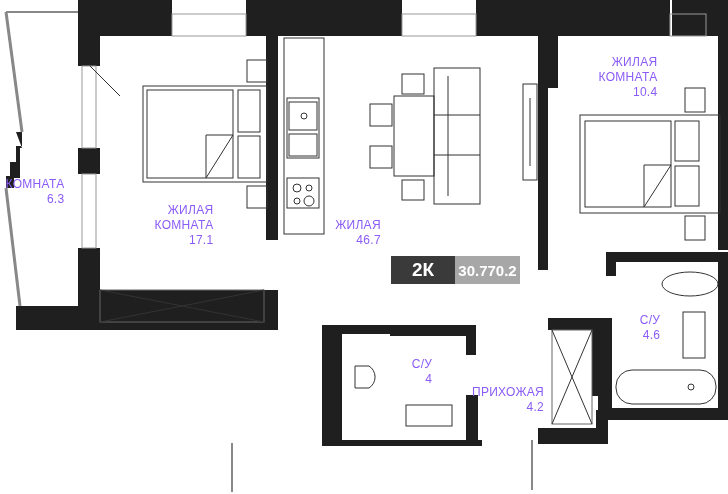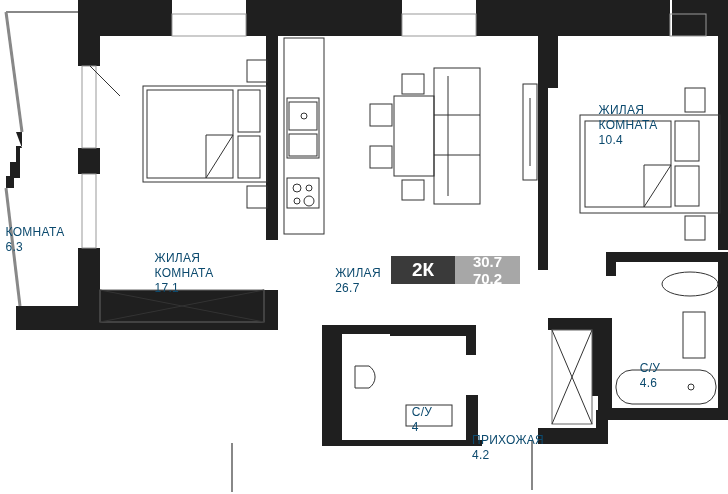--- a/index.html
+++ b/index.html
@@ -1,21 +1,21 @@
 <!DOCTYPE html>
 <html><head>
 <meta charset="utf-8">
 <style>
   html,body{margin:0;padding:0;background:#fff;}
   body{width:728px;height:494px;position:relative;overflow:hidden;font-family:"Liberation Sans",sans-serif;}
   svg{position:absolute;left:0;top:0;}
-  .lbl{position:absolute;text-align:left;font-size:12px;line-height:15px;color:#0c4a6e;letter-spacing:0.3px;transform:translateX(-50%);white-space:nowrap;margin-top:48px;}
+  .lbl{position:absolute;text-align:right;font-size:12px;line-height:15px;color:#8b5cf6;letter-spacing:0.3px;transform:translateX(-50%);white-space:nowrap;}
   .badge{position:absolute;left:391px;top:256px;height:28px;display:flex;}
   .badge-type{width:64px;background:#3a3a3a;color:#fff;font-weight:bold;font-size:19px;display:flex;align-items:center;justify-content:center;}
-  .badge-area{width:65px;background:#a7a7a7;color:#fff;font-weight:bold;font-size:15px;line-height:17px;display:flex;flex-direction:column;align-items:center;justify-content:center;}
+  .badge-area{width:65px;background:#a7a7a7;color:#fff;font-weight:bold;font-size:15px;line-height:17px;display:flex;flex-direction:row;align-items:center;justify-content:center;}
 </style>
 </head>
 <body>
 
 <svg width="728" height="494" viewBox="0 0 728 494">
   <g fill="#1f1f1f">
 
     <polygon points="78,0 172,0 172,36 100,36 100,66 78,66"></polygon>
     <polygon points="246,0 402,0 402,36 278,36 278,240 266,240 266,36 246,36"></polygon>
     <polygon points="476,0 670,0 670,36 558,36 558,88 548,88 548,270 538,270 538,36 476,36"></polygon>
@@ -113,21 +113,21 @@
 </div>
 
 <div class="lbl" style="left:184px;top:203px;">
   <div>ЖИЛАЯ</div>
   <div>КОМНАТА</div>
   <div>17.1</div>
 </div>
 
 <div class="lbl" style="left:358px;top:218px;">
   <div>ЖИЛАЯ</div>
-  <div>26.7</div>
+  <div>46.7</div>
 </div>
 
 <div class="lbl" style="left:628px;top:55px;">
   <div>ЖИЛАЯ</div>
   <div>КОМНАТА</div>
   <div>10.4</div>
 </div>
 
 <div class="lbl" style="left:650px;top:313px;">
   <div>С/У</div>

